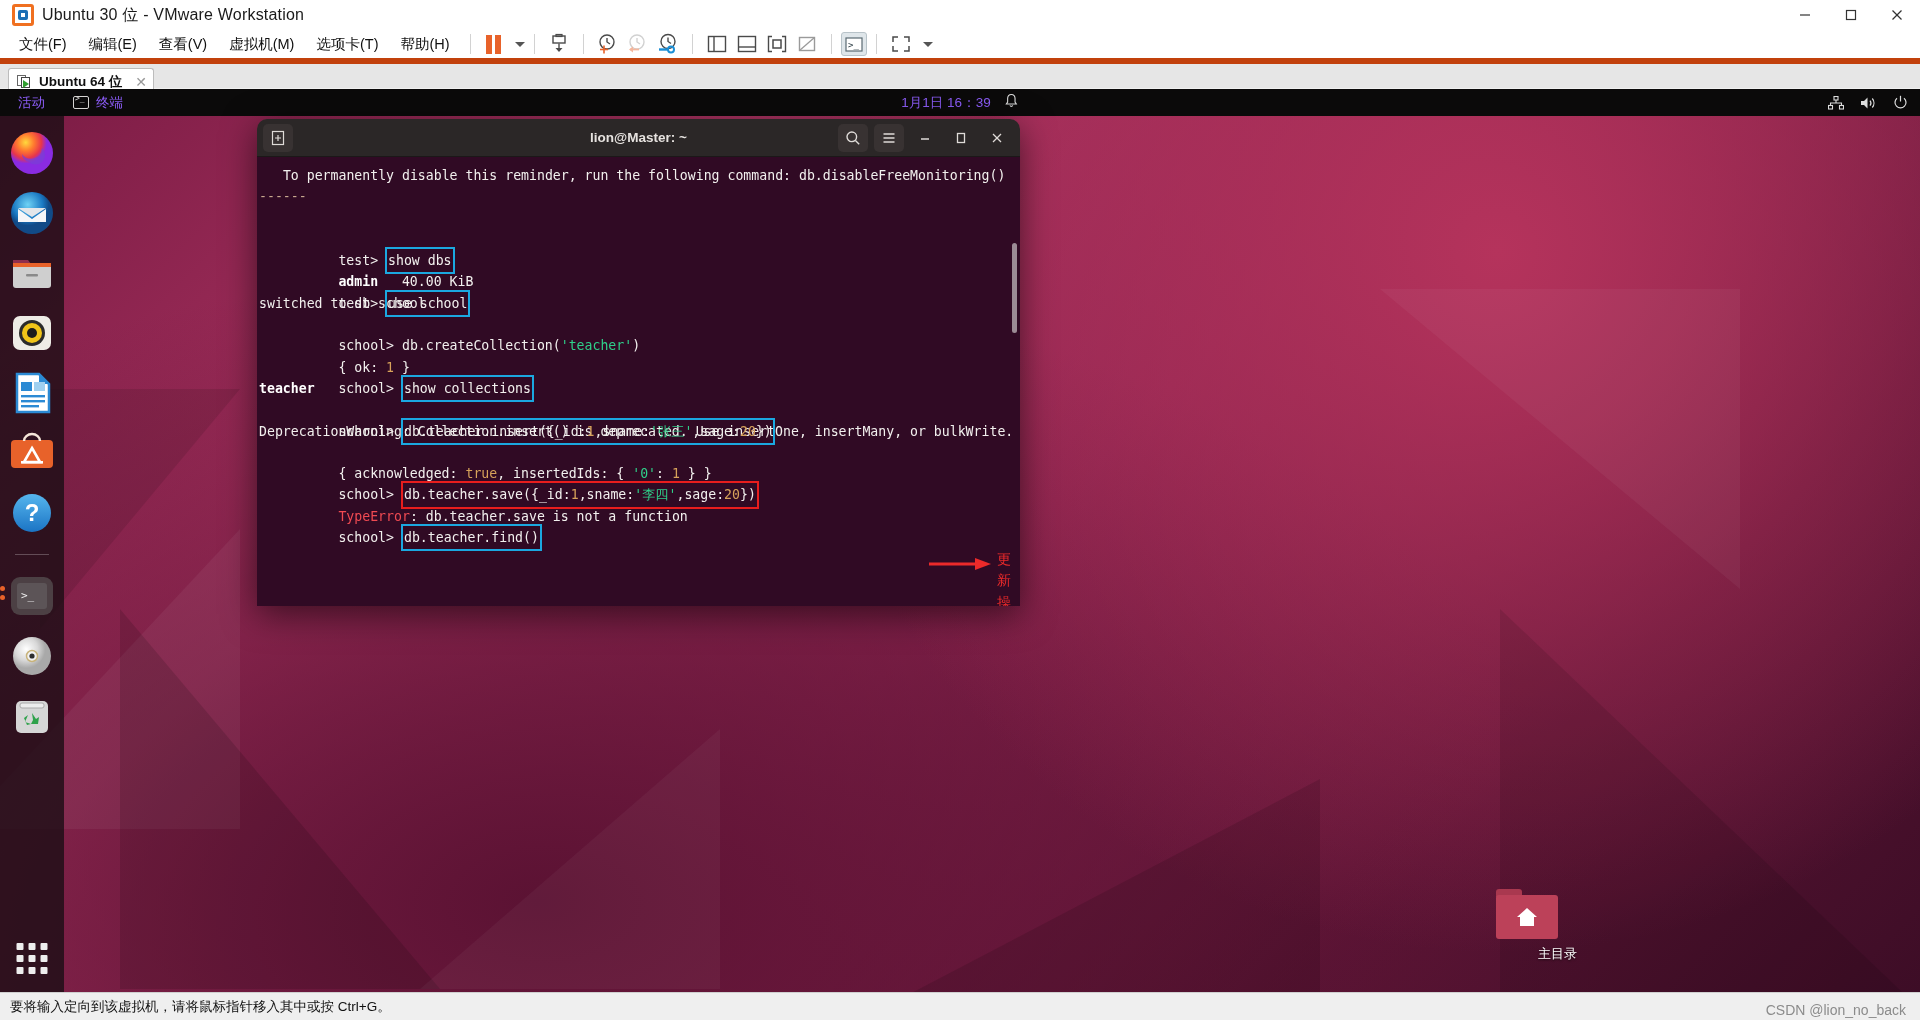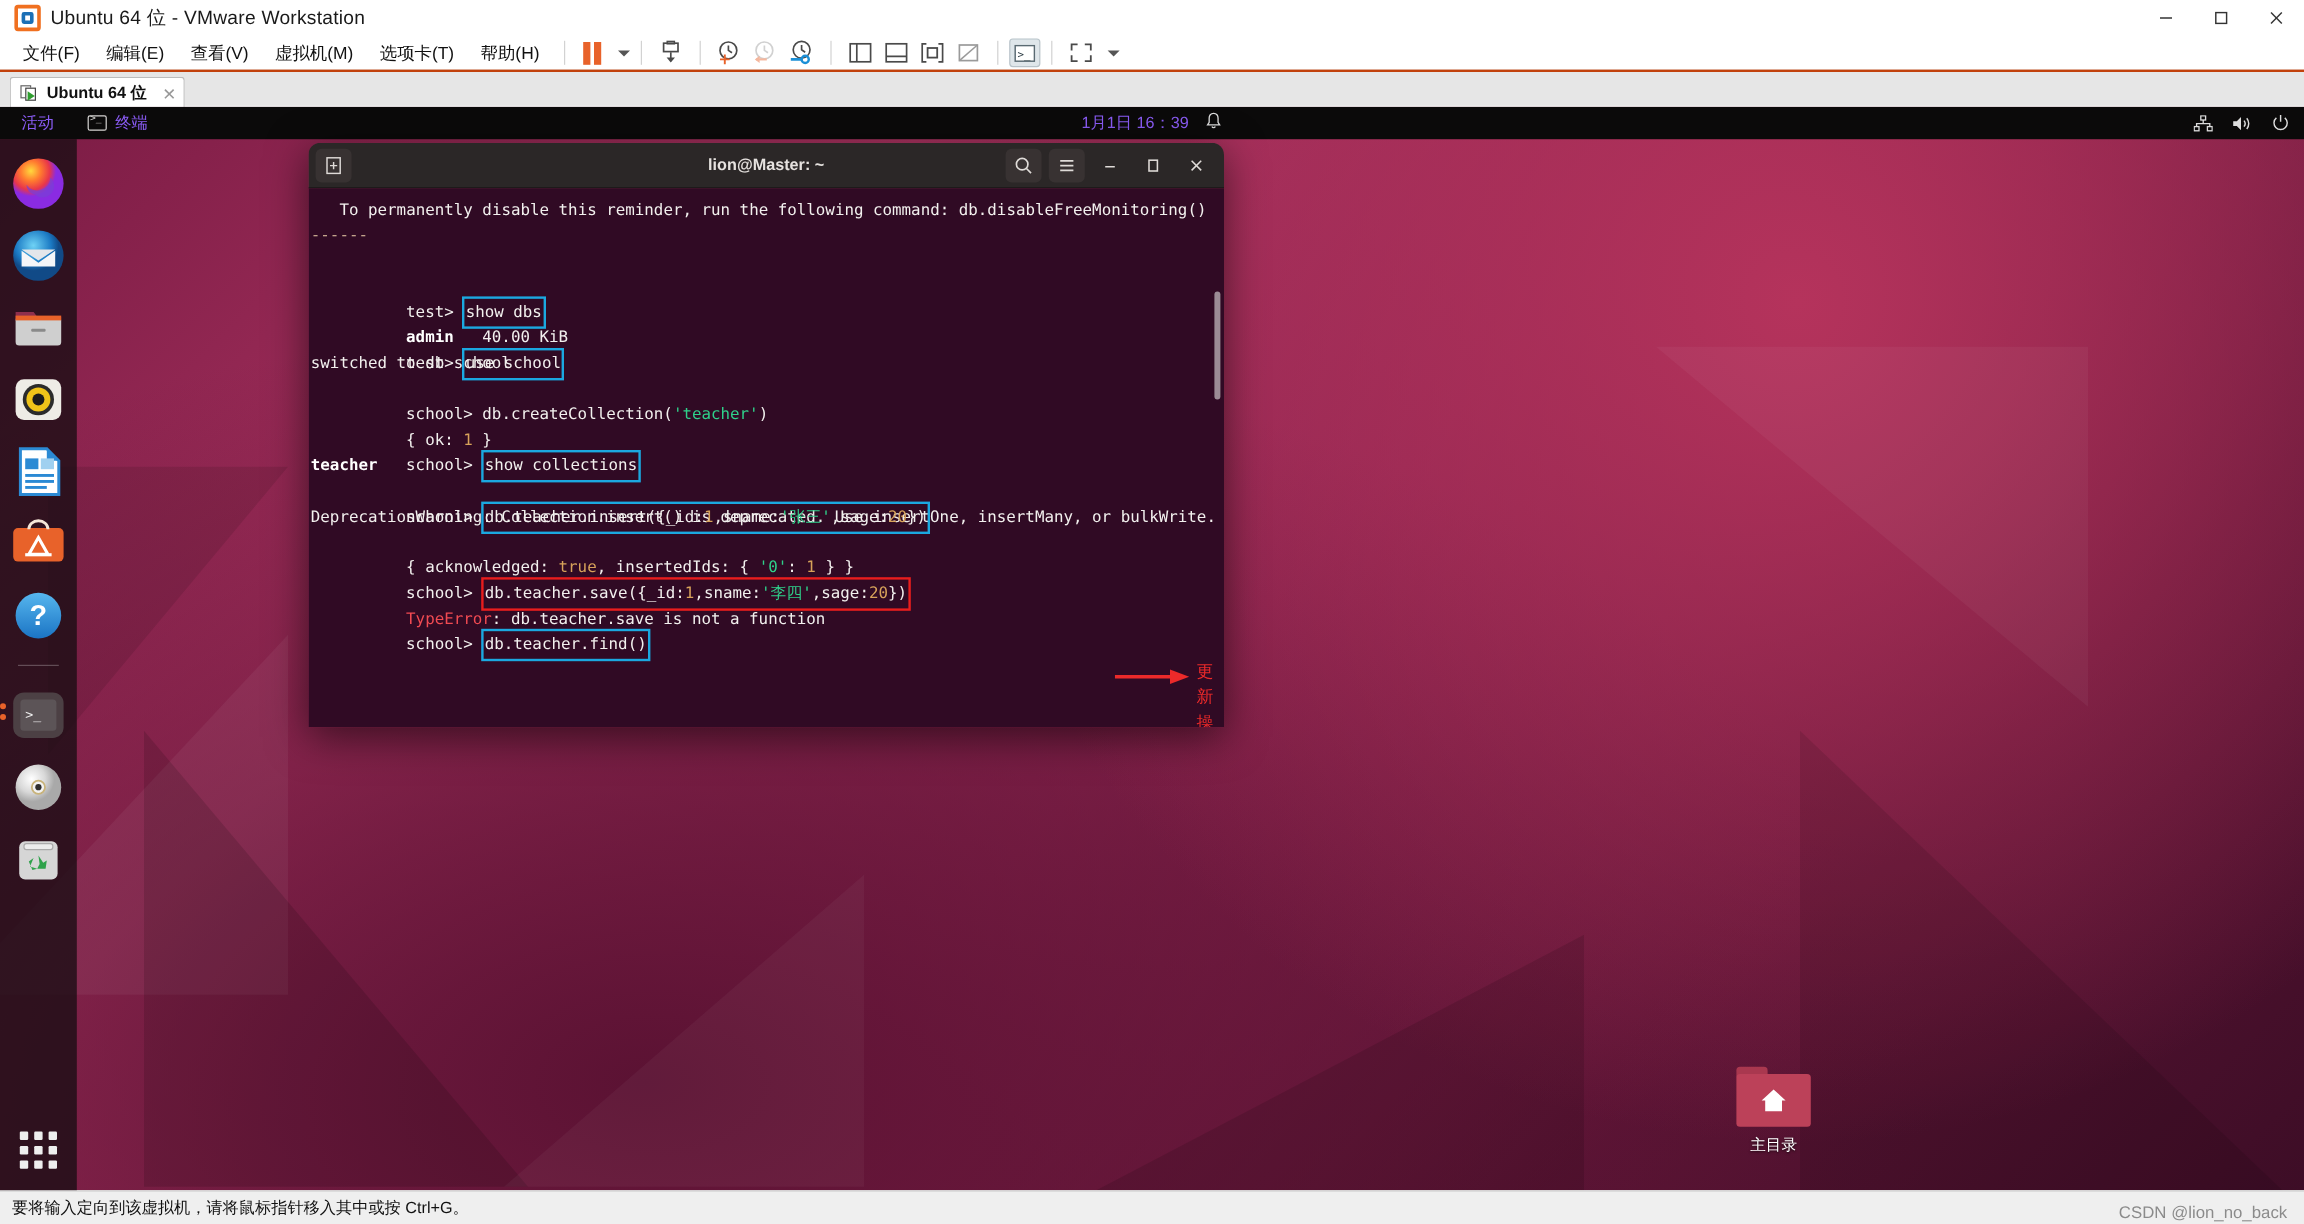--- a/index.html
+++ b/index.html
@@ -44,21 +44,21 @@
   .vm-toolsep { width: 1px; height: 20px; background: #d2d2d2; margin: 0 9px; }
 
   .vm-tool { width: 30px; height: 26px; display:flex; align-items:center; justify-content:center; position: relative; }
   .vm-tool svg { display: block; }
 
   .vm-pause-ico { display:flex; gap:3px; }
   .vm-pause-ico i { display:block; width:6px; height:19px; background:#e8622a; }
   .vm-caret { width: 0; height: 0; border-left: 5px solid transparent; border-right: 5px solid transparent; border-top: 5px solid #555; margin-left: 7px; }
 
   .vm-tabstrip {
-    height: 30px; background: #e6e6e6; border-top: 2px solid #c2410c; position: relative;
+    height: 30px; background: #e6e6e6; border-top: 6px solid #c2410c; position: relative;
   }
   .vm-tab {
     position: absolute; left: 8px; top: 4px; height: 26px;
     background: #fff; border: 1px solid #bcbcbc; border-bottom: none;
     border-radius: 3px 3px 0 0; display: flex; align-items: center; padding: 0 6px 0 8px; gap: 7px;
   }
   .vm-tab-label { font-size: 13.5px; font-weight: bold; color: #111; }
   .vm-tab-close { font-size: 14px; color: #999; margin-left: 6px; }
   .vm-tab-ico { position: relative; width: 15px; height: 14px; }
   .vm-tab-ico .b1 { position:absolute; left:0; top:0; width:9px; height:11px; border:1.4px solid #666; }
@@ -113,21 +113,21 @@
   .dock-running-dots { position: absolute; left: -9px; top: 13px; }
   .dock-running-dots i { display:block; width:5px; height:5px; border-radius:50%; background:#e8622a; margin-bottom:4px; }
   .dock-apps-grid {
     position: absolute; bottom: 18px; left: 50%; transform: translateX(-50%);
     display: grid; grid-template-columns: repeat(3, 7px); gap: 5px;
   }
   .dock-apps-grid i { display:block; width:7px; height:7px; background:#eee; border-radius:1px; }
 
   
   .desktop-icon {
-    position: absolute; left: 1428px; top: 800px; width: 100px; text-align: center; z-index: 5;
+    position: absolute; left: 1477px; top: 800px; width: 100px; text-align: right; z-index: 5;
   }
   .folder-ico { width: 62px; height: 50px; margin: 0 auto; position: relative; }
   .folder-ico .tab { position:absolute; left:0; top:0; width:26px; height:8px; background:#a9384f; border-radius:3px 3px 0 0; }
   .folder-ico .body { position:absolute; left:0; top:6px; width:62px; height:44px; background:#bc4159; border-radius:3px; }
   .folder-ico .home { position:absolute; left:19px; top:17px; width:24px; height:22px; }
   .desktop-icon-label { color:#fff; font-size:13px; margin-top:6px; text-shadow: 0 1px 2px rgba(0,0,0,.8); }
 
   
   .term-window {
     position: absolute; left: 257px; top: 30px; width: 763px; height: 487px;
@@ -192,21 +192,21 @@
 </head>
 <body>
 
 <div id="vmware-root">
 
   <div class="vm-titlebar">
     <div class="vm-logo">
       <div class="sq-out"></div>
         <div class="sq-in"></div>
     </div>
-    <div class="vm-title-text">Ubuntu 64 位 - VMware Workstation</div>
+    <div class="vm-title-text">Ubuntu 30 位 - VMware Workstation</div>
     <div class="vm-winbtns">
       <div class="vm-winbtn">
         <svg width="12" height="12" viewBox="0 0 12 12">
             <line x1="1" y1="6" x2="11" y2="6" stroke="#333" stroke-width="1.2"></line>
           </svg>
       </div>
       <div class="vm-winbtn">
         <svg width="12" height="12" viewBox="0 0 12 12">
             <rect x="1.5" y="1.5" width="9" height="9" fill="none" stroke="#333" stroke-width="1.2"></rect>
           </svg>

